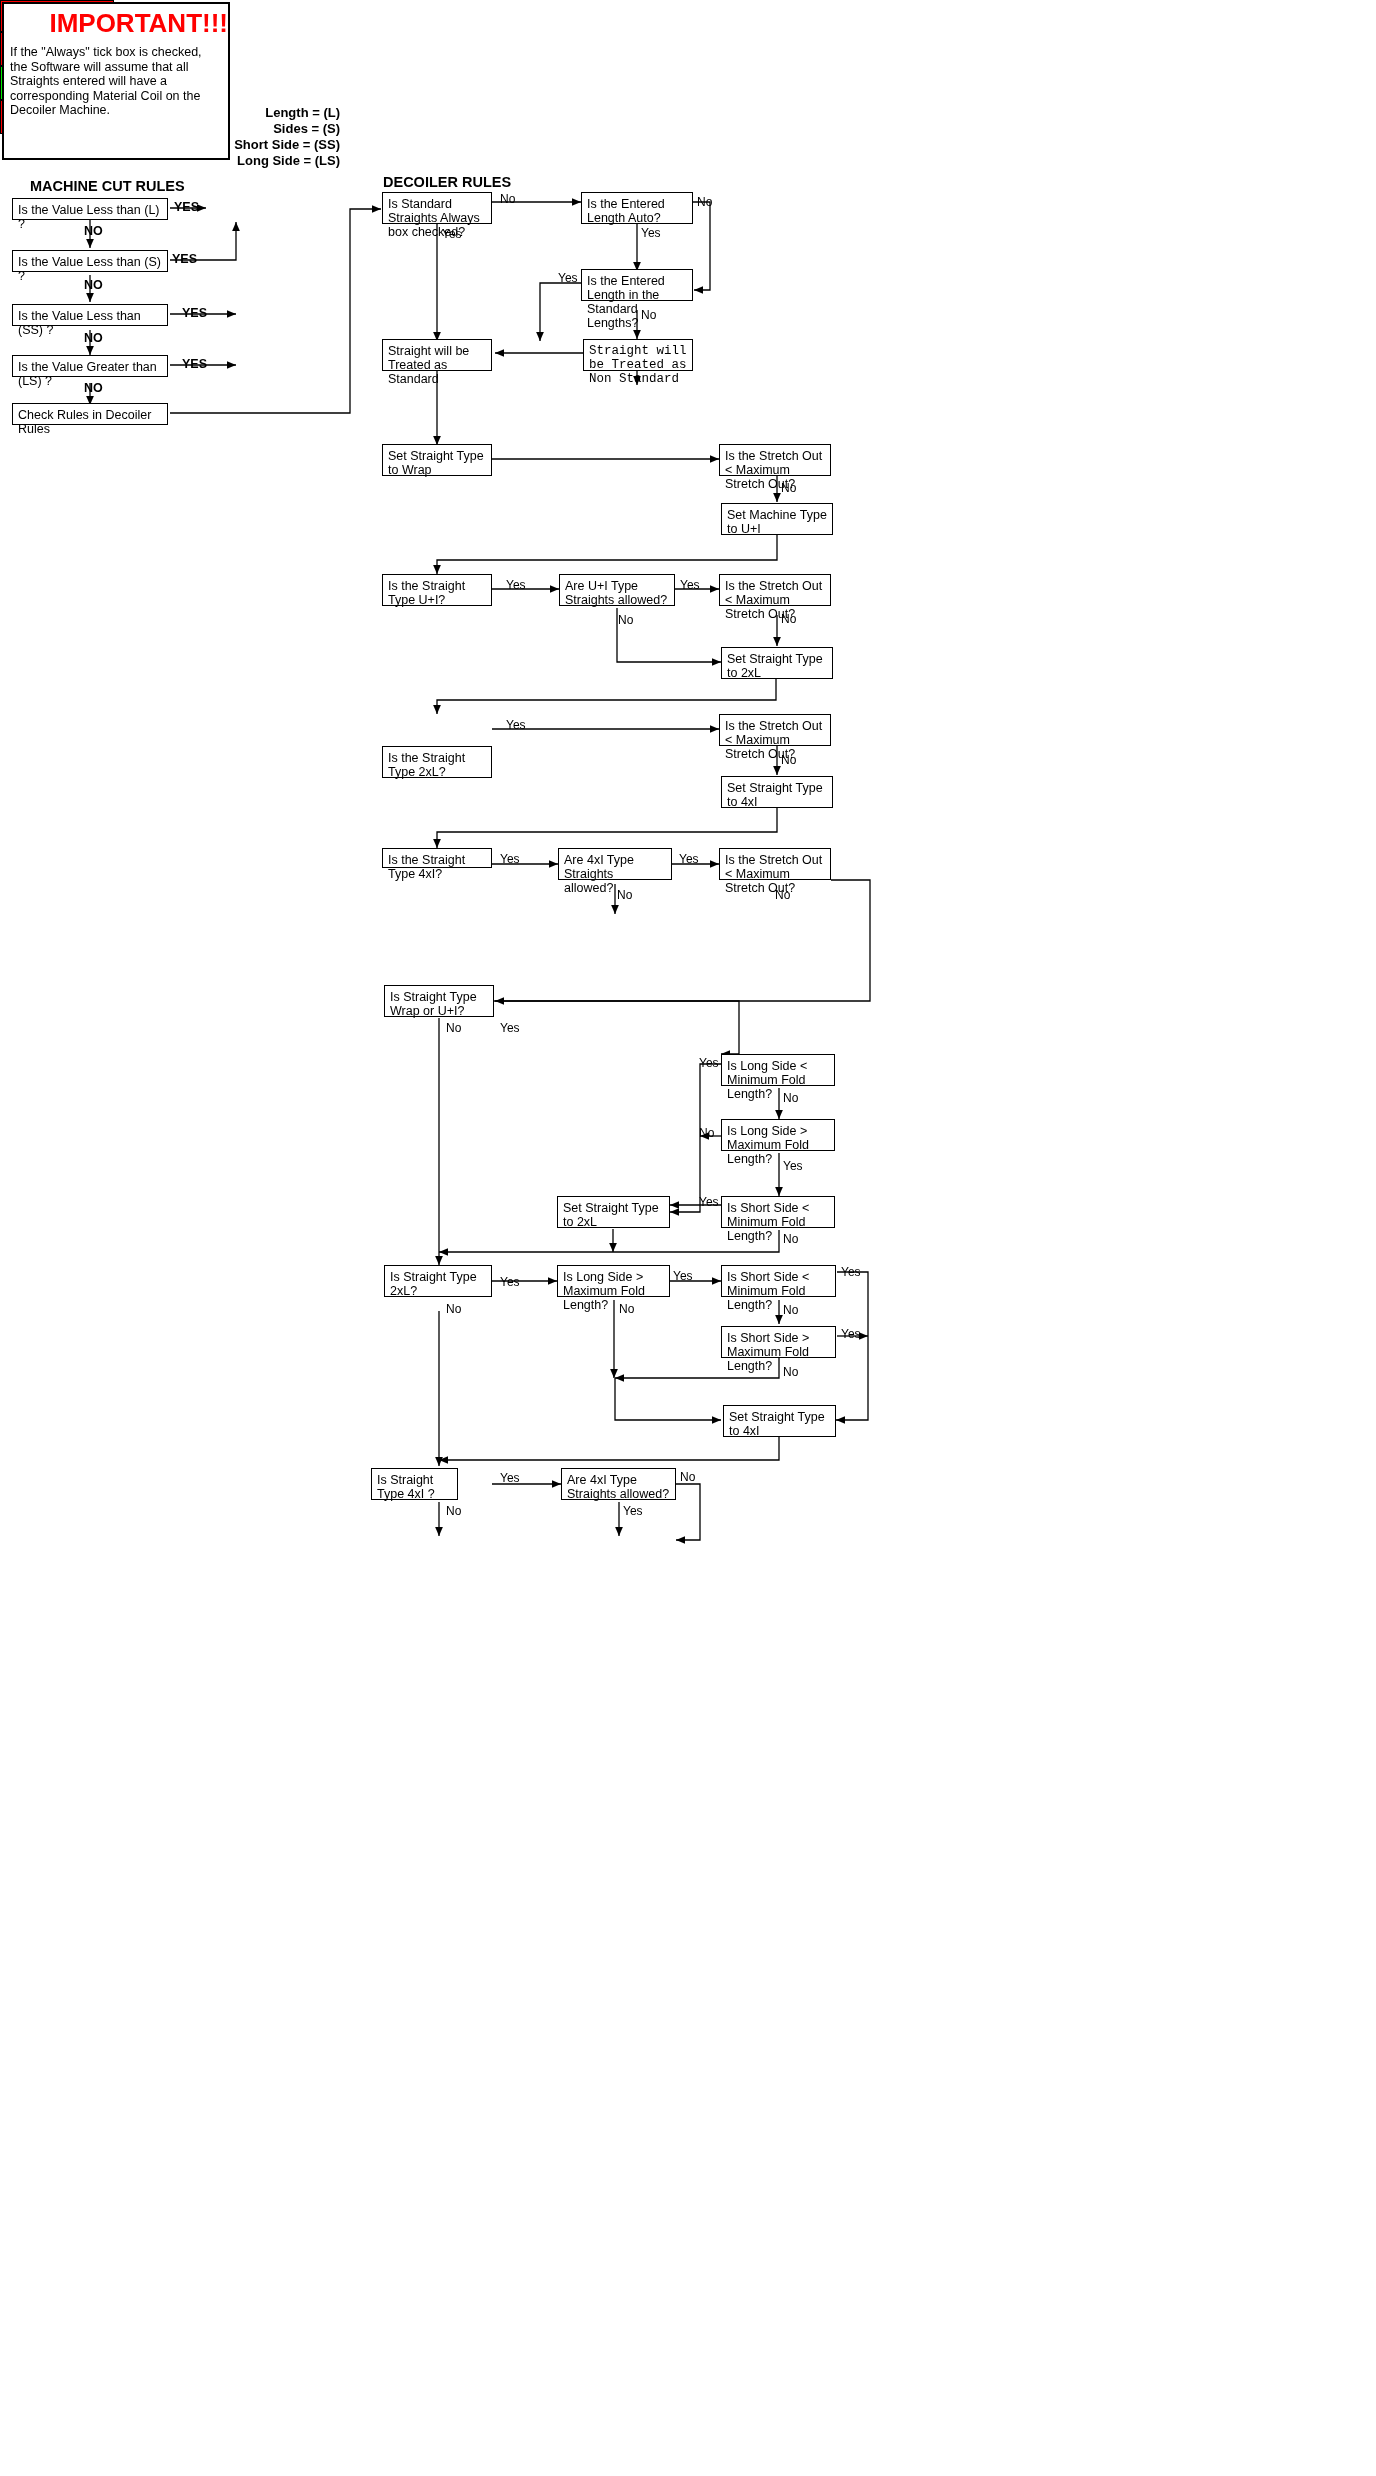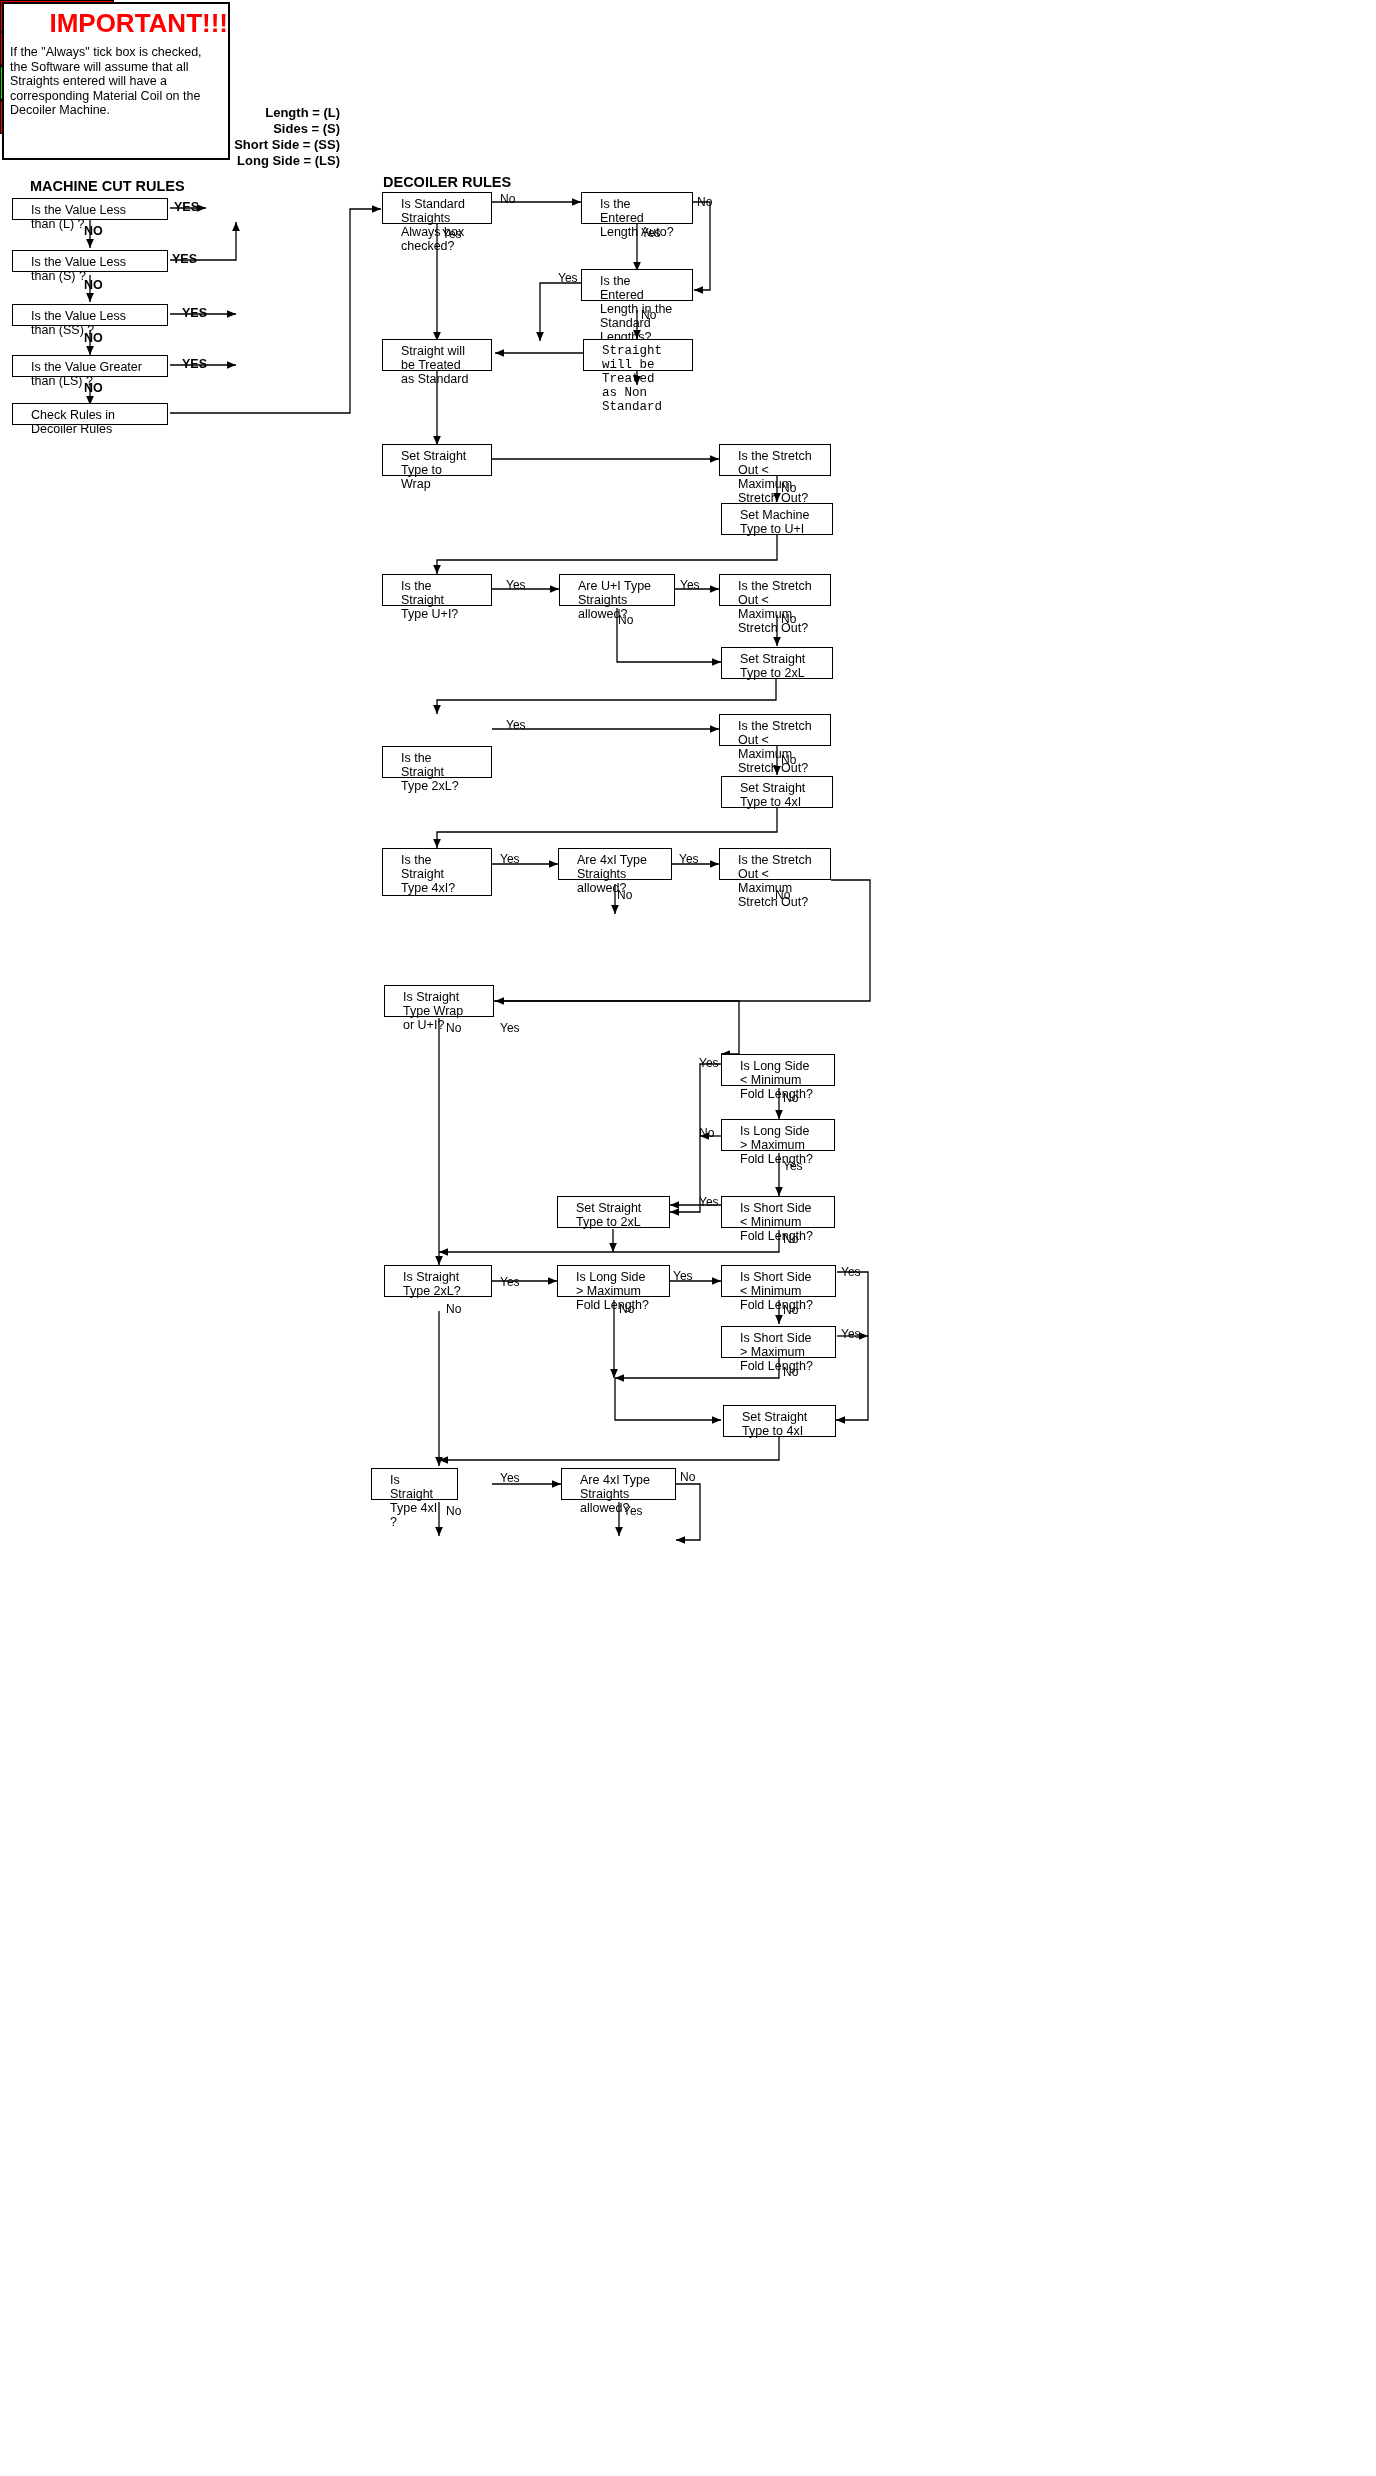--- a/index.html
+++ b/index.html
@@ -1,19 +1,19 @@
 <!DOCTYPE html>
 <html><head>
 <meta charset="utf-8">
 <style>
   html,body{margin:0;padding:0;background:#ffffff;}
   body{width:1376px;height:2476px;position:relative;font-family:"Liberation Sans",sans-serif;}
   #canvas{position:relative;width:1376px;height:2476px;overflow:hidden;}
   .node{position:absolute;border:1px solid #000;background:#fff;box-sizing:border-box;
-        font-size:12.5px;line-height:14px;color:#000;padding:4px 18px;}
+        font-size:12.5px;line-height:14px;color:#000;padding:4px 5px;}
   .plasma{background:#ff0000;color:#ffffff;border:1px solid #000;text-align:center;
           font-size:14px;display:flex;align-items:center;justify-content:center;}
   .decoiled{background:#00ee00;color:#000;border:1px solid #000;text-align:center;
           font-size:14px;display:flex;align-items:center;justify-content:center;}
   .label{position:absolute;font-size:12px;color:#000;white-space:nowrap;}
   .boldlabel{position:absolute;font-size:12.5px;font-weight:bold;color:#000;white-space:nowrap;}
   .title{position:absolute;font-size:14.5px;font-weight:bold;color:#000;white-space:nowrap;}
   .important-box{position:absolute;border:2px solid #000;background:#fff;box-sizing:border-box;}
   .important-title{color:#ff0000;font-weight:bold;font-size:26px;text-align:right;margin:4px 0 6px;}
   .important-text{font-size:12.5px;line-height:14.5px;color:#000;padding:0 6px 4px;}
@@ -145,21 +145,21 @@
 
   <div class="node" style="left:382px;top:574px;width:110px;height:32px;">Is the Straight Type U+I?</div>
   <div class="node" style="left:559px;top:574px;width:116px;height:32px;">Are U+I Type Straights allowed?</div>
   <div class="node" style="left:719px;top:574px;width:112px;height:32px;">Is the Stretch Out &lt; Maximum Stretch Out?</div>
   <div class="node" style="left:721px;top:647px;width:112px;height:32px;">Set Straight Type to 2xL</div>
 
   <div class="node" style="left:382px;top:714px;width:110px;height:32px;margin-top:32px;">Is the Straight Type 2xL?</div>
   <div class="node" style="left:719px;top:714px;width:112px;height:32px;">Is the Stretch Out &lt; Maximum Stretch Out?</div>
   <div class="node" style="left:721px;top:776px;width:112px;height:32px;">Set Straight Type to 4xI</div>
 
-  <div class="node" style="left:382px;top:848px;width:110px;height:48px;">Is the Straight Type 4xI?</div>
+  <div class="node" style="left:382px;top:848px;width:110px;height:20px;">Is the Straight Type 4xI?</div>
   <div class="node" style="left:558px;top:848px;width:114px;height:32px;">Are 4xI Type Straights allowed?</div>
   <div class="node" style="left:719px;top:848px;width:112px;height:32px;">Is the Stretch Out &lt; Maximum Stretch Out?</div>
   <div class="plasma" style="left:558px;top:914px;width:114px;height:32px;">PLASMA CUT</div>
 
   <div class="node" style="left:384px;top:985px;width:110px;height:32px;">Is Straight Type Wrap or U+I?</div>
   <div class="node" style="left:721px;top:1054px;width:114px;height:32px;">Is Long Side &lt; Minimum Fold Length?</div>
   <div class="node" style="left:721px;top:1119px;width:114px;height:32px;">Is Long Side &gt; Maximum Fold Length?</div>
   <div class="node" style="left:721px;top:1196px;width:114px;height:32px;">Is Short Side &lt; Minimum Fold Length?</div>
   <div class="node" style="left:557px;top:1196px;width:113px;height:32px;">Set Straight Type to 2xL</div>
 

